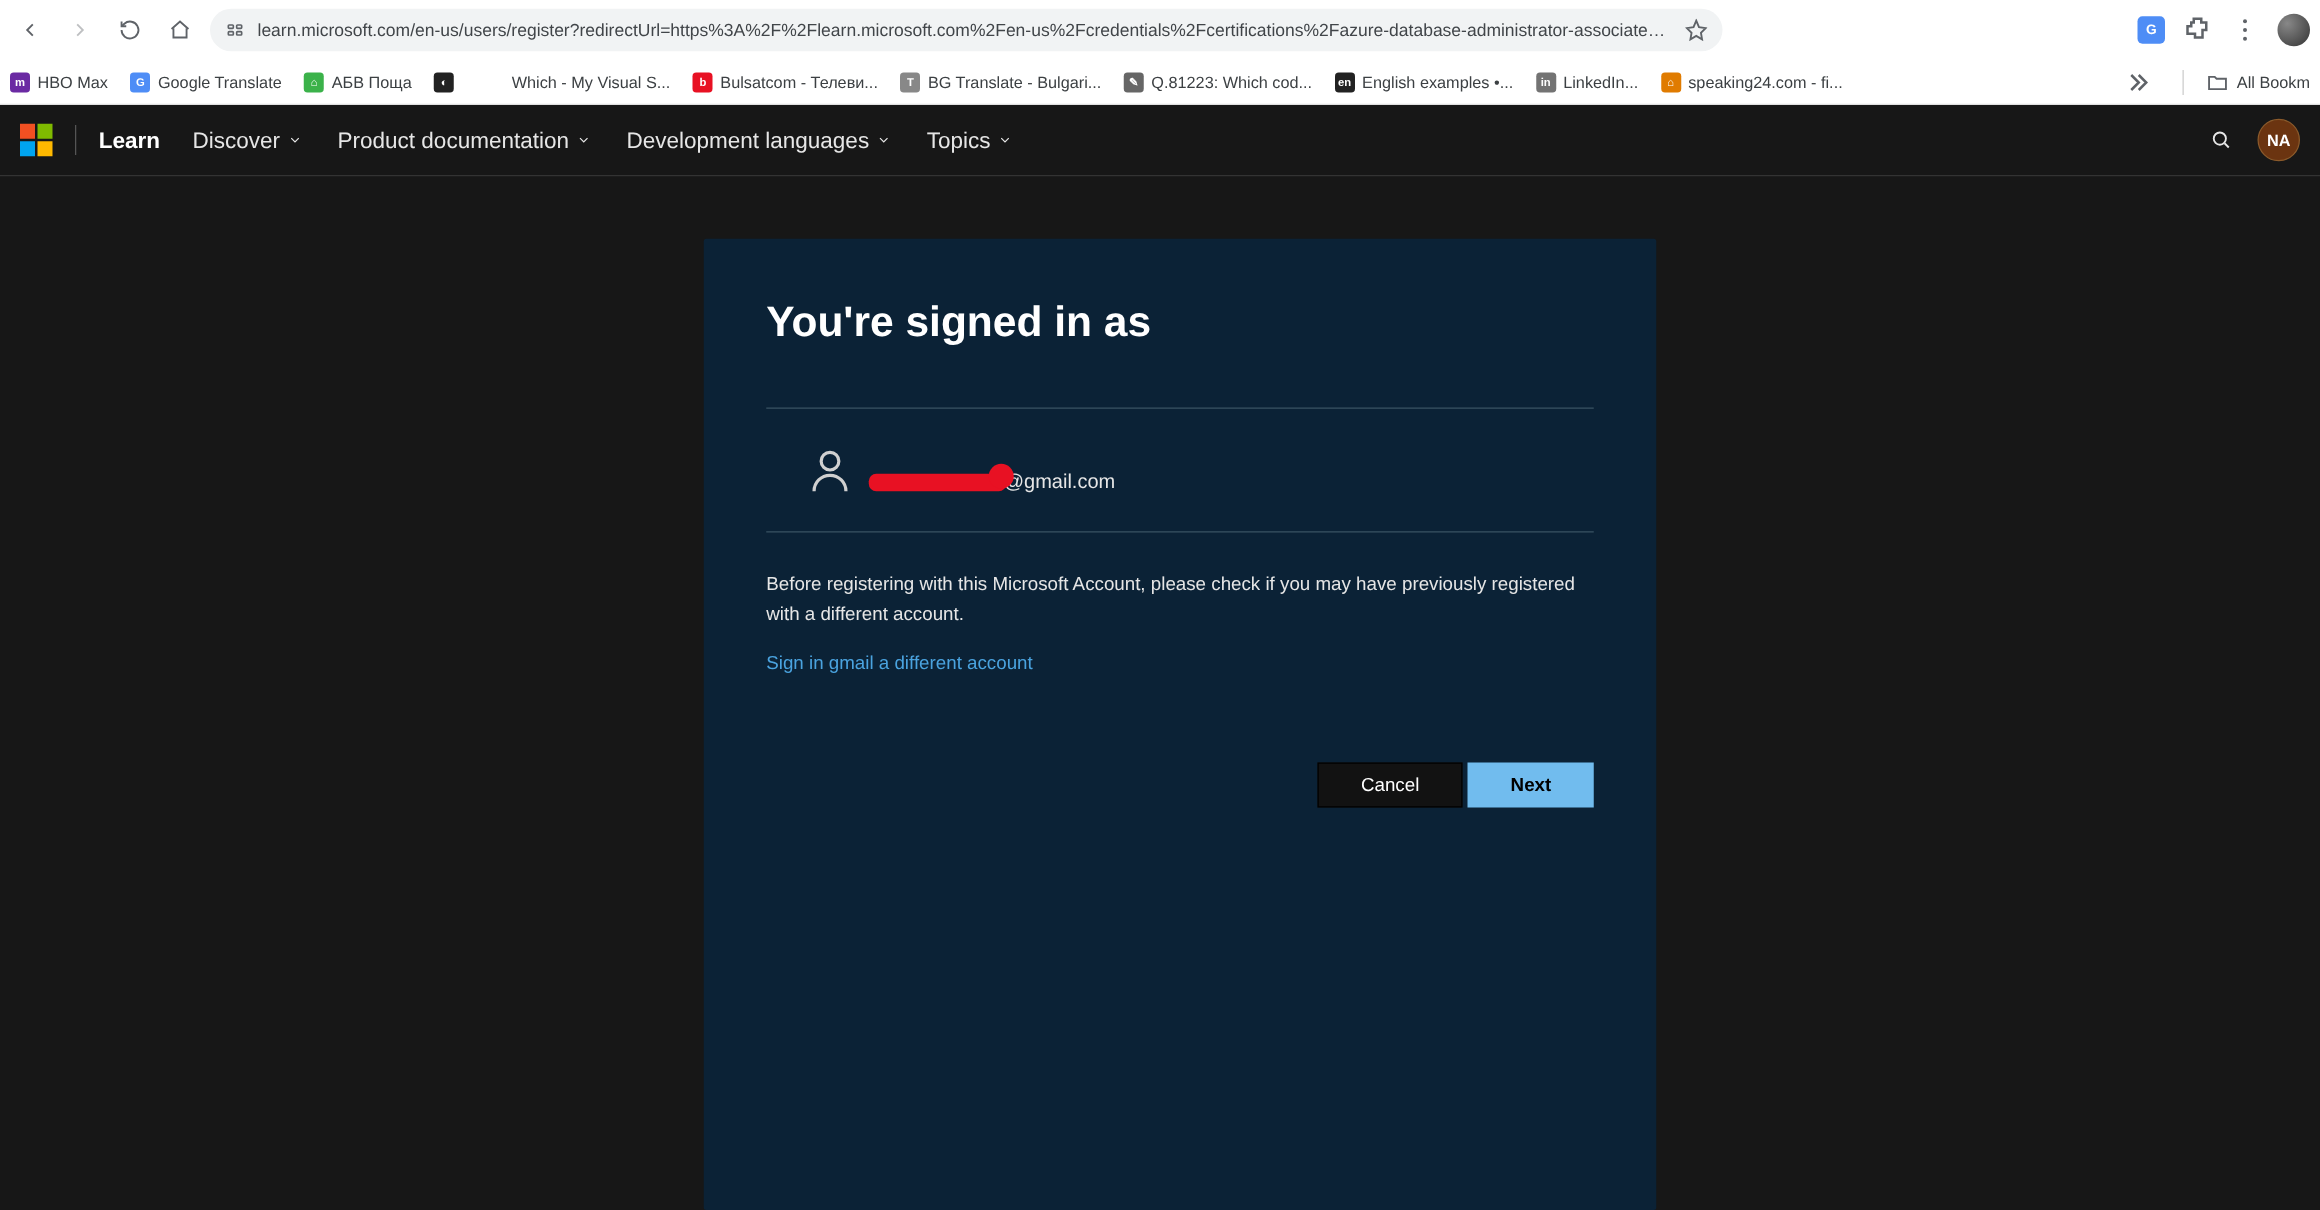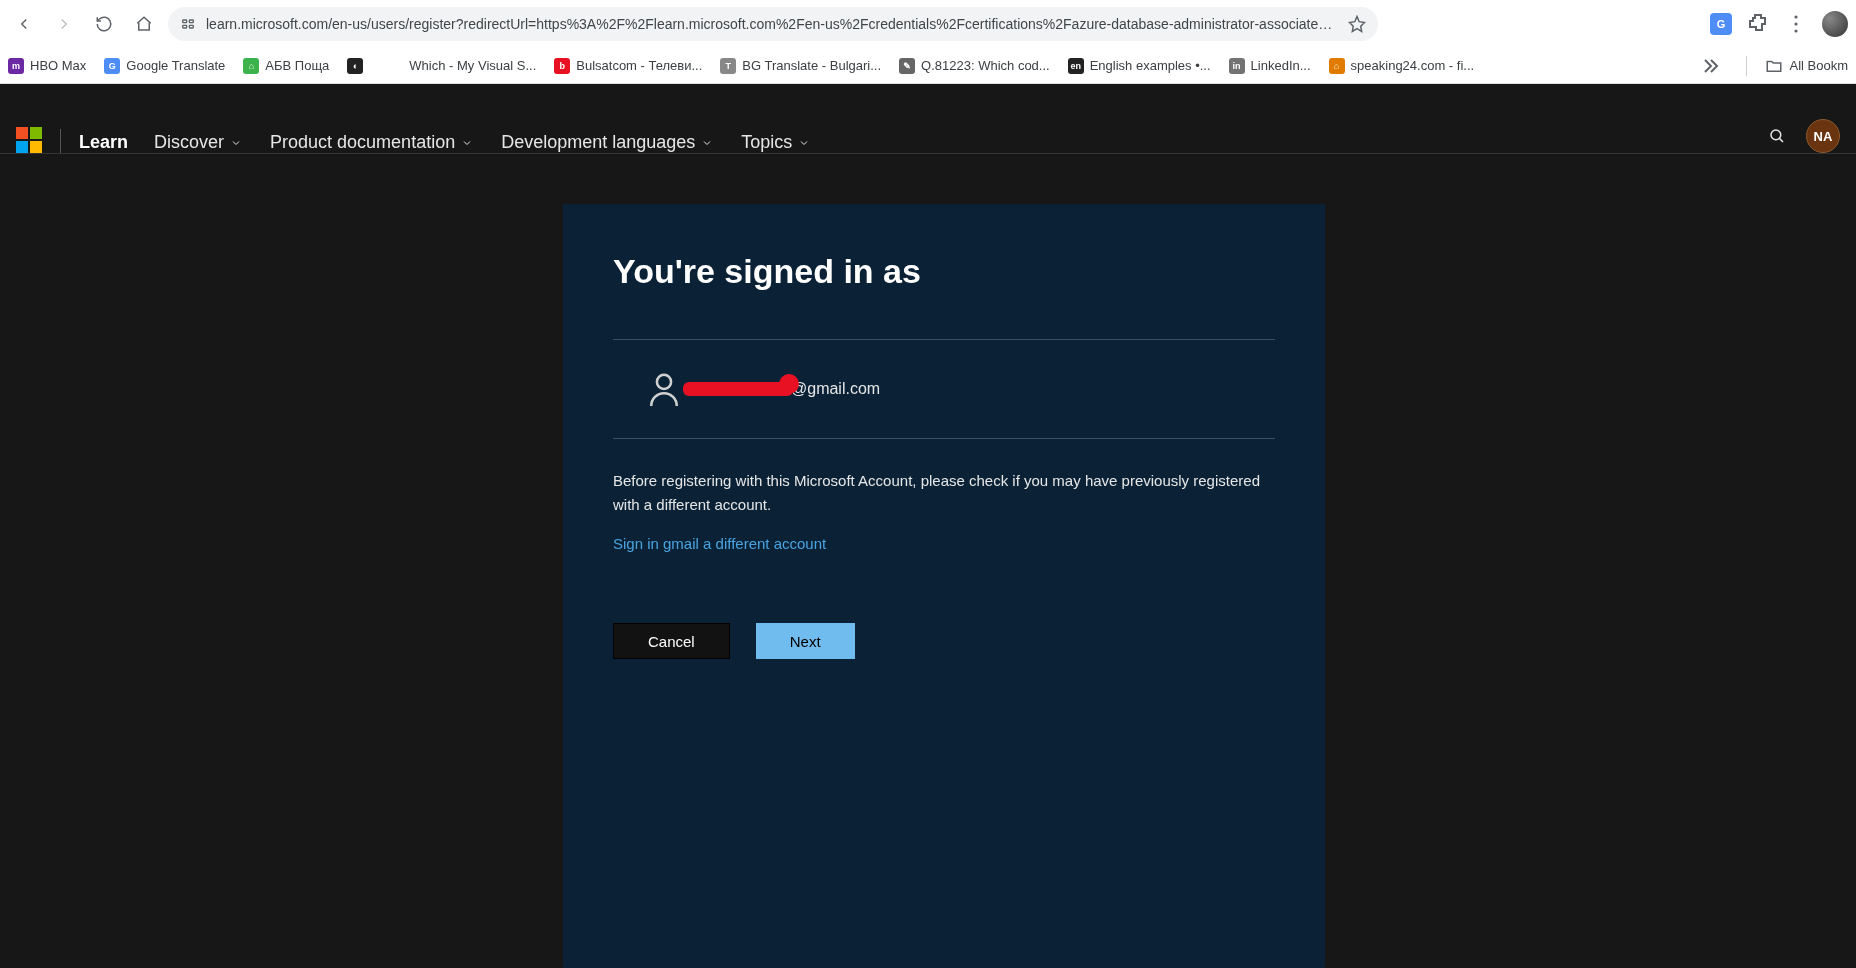--- a/index.html
+++ b/index.html
@@ -21,48 +21,48 @@
   .bm { display:flex; align-items:center; gap:6px; flex-shrink:0; }
   .bm .favicon { width:16px; height:16px; border-radius:3px; display:inline-flex; align-items:center; justify-content:center; font-size:9px; color:#fff; font-weight:bold;}
   .bm-sep { margin-left:auto; }
   .bm-divider { width:1px; height:20px; background:#ccc; }
   .all-bm { display:flex; align-items:center; gap:6px; }
 
   
   .page { height: calc(968px - 48px - 36px); background:#171717; color:#e6e6e6; display:flex; flex-direction:column; }
 
   
-  .learn-header { height: 70px; border-bottom: 1px solid #333; display:flex; align-items:flex-end; padding: 0 16px; }
+  .learn-header { height: 57px; border-bottom: 1px solid #333; display:flex; align-items:center; padding: 0 16px; }
   .ms-logo { width:26px; height:26px; display:grid; grid-template-columns:1fr 1fr; grid-template-rows:1fr 1fr; gap:2px; }
   .ms-logo div:nth-child(1){background:#f25022;} .ms-logo div:nth-child(2){background:#7fba00;}
   .ms-logo div:nth-child(3){background:#00a4ef;} .ms-logo div:nth-child(4){background:#ffb900;}
   .logo-sep { width:1px; height:24px; background:#555; margin: 0 18px; }
   .learn-word { font-size:18px; font-weight:600; color:#fff; margin-right: 26px;}
   .nav-items { display:flex; gap: 28px; }
   .nav-item { display:flex; align-items:center; gap:6px; font-size:18px; color:#e6e6e6; }
   .nav-item svg { width:12px; height:12px; }
   .header-right { margin-left:auto; display:flex; align-items:center; gap:20px; }
   .na-avatar { width:34px; height:34px; border-radius:50%; background:#6b3410; display:flex; align-items:center; justify-content:center; color:#fff; font-size:13px; font-weight:600; border: 1px solid #8b5a2b;}
 
   
   .content-area { flex:1; display:flex; justify-content:center; padding-top: 50px; overflow:auto;padding-left:32px; }
   .card { width: 762px; background:#0b2236; padding: 48px 50px 44px; border-radius: 2px; }
   .card h1 { font-size: 34px; font-weight:600; color:#fff; margin-bottom: 48px; }
   .divider { border:none; border-top:1px solid #3a5363; margin: 0; }
-  .account-row { display:flex; align-items:center; gap: 2px; padding: 30px 0 30px 34px; }
+  .account-row { display:flex; align-items:flex-end; gap: 14px; padding: 30px 0 30px 34px; }
   .user-outline { width:34px; height:38px; color:#d0d0d0; }
   .email { font-size:16px; color:#e6e6e6; display:flex; align-items:center; }
   .redact { display:inline-block; width:110px; height:14px; background:#e81123; border-radius:6px; margin-right:-2px; position:relative; }
   .redact::before { content:""; position:absolute; right:-6px; top:-8px; width:20px; height:20px; background:#e81123; border-radius:50%; }
   .note { font-size:15px; color:#e6e6e6; line-height:1.6; margin-top: 30px; margin-bottom: 18px; }
   .link { color:#4aa3df; font-size:15px; text-decoration:none; }
-  .button-row { display:flex; gap:26px; margin-top: 70px; }
+  .button-row { display:flex; justify-content:flex-end; gap:4px; margin-top: 70px; }
   .btn { height:36px; padding: 0 34px; border:none; font-size:15px; cursor:pointer; }
   .btn-cancel { background:#121212; color:#fff; border:1px solid #000; }
-  .btn-next { background:#71bcee; color:#000; font-weight:400; }
+  .btn-next { background:#71bcee; color:#000; font-weight:700; }
 </style>
 </head>
 <body>
 
 <div class="browser-bar">
   <div class="bb-btn">
     <svg viewBox="0 0 24 24" fill="none" stroke="currentColor" stroke-width="2">
         <path d="M15 18l-6-6 6-6"></path>
       </svg>
   </div>

